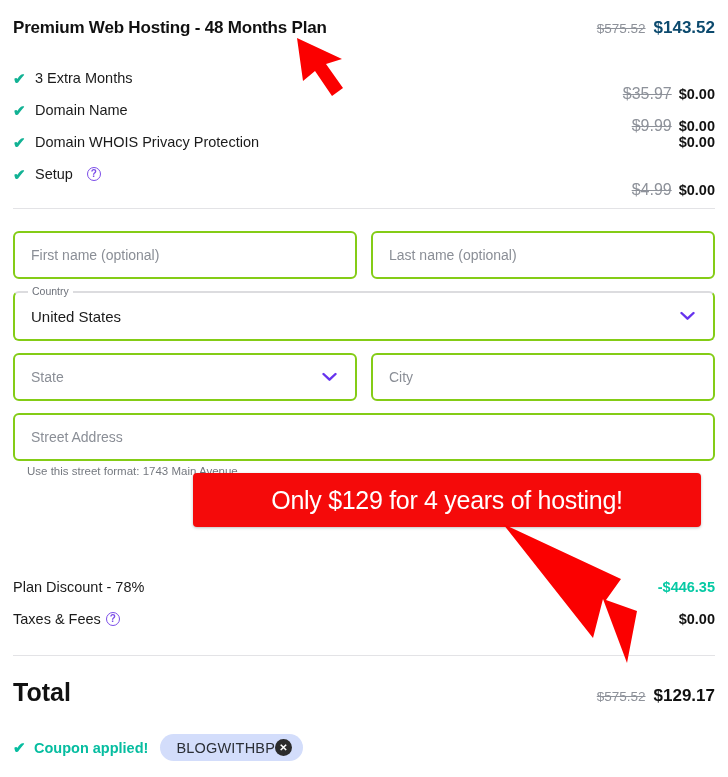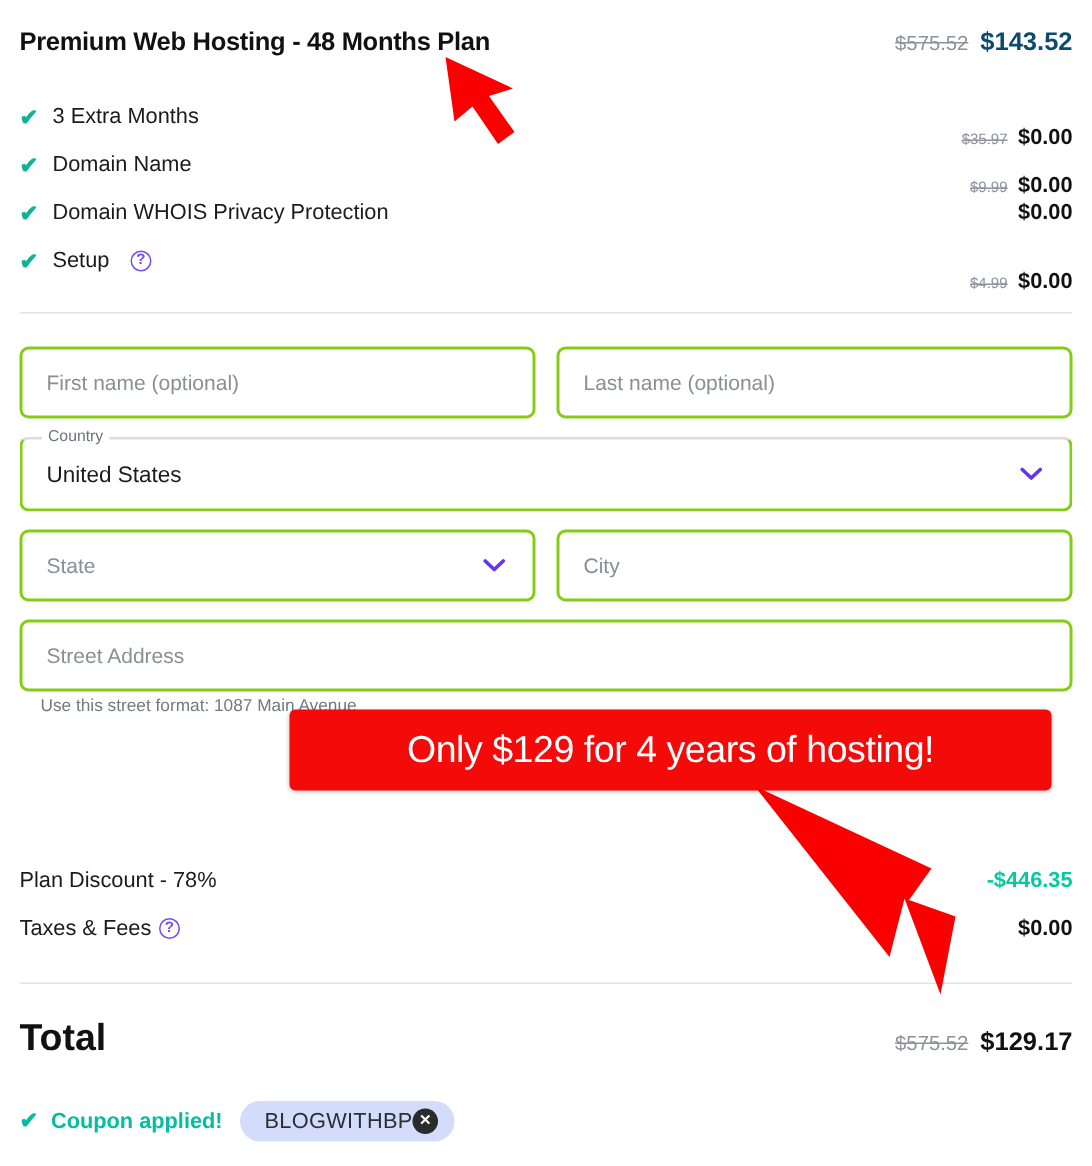--- a/index.html
+++ b/index.html
@@ -62,21 +62,21 @@
     color: #12b294;
     font-size: 15px;
     line-height: 1;
     font-weight: bold;
     width: 13px;
     display: inline-block;
   }
   .feature-label { font-size: 14.5px; color: #1b1b1b; }
   .feature-price { display: flex; align-items: baseline; gap: 7px; white-space: nowrap; }
   .feature-price .old {
-    font-size: 10px; color: #8e929a; text-decoration: line-through; margin-top: 31px;
+    font-size: 16px; color: #8e929a; text-decoration: line-through; margin-top: 31px;
   }
   .feature-price .new {
     font-size: 14.5px; font-weight: bold; color: #111111;
   }
   .help-icon {
     display: inline-flex;
     align-items: center;
     justify-content: center;
     width: 14px; height: 14px;
     border: 1.3px solid #7b4de8;
@@ -341,21 +341,21 @@
       <div class="field">
         <span class="placeholder">City</span>
       </div>
     </div>
 
     <div class="form-row" style="margin-bottom:0;">
       <div class="field">
         <span class="placeholder">Street Address</span>
       </div>
     </div>
-    <div class="helper-text">Use this street format: 1087 Main Avenue</div>
+    <div class="helper-text">Use this street format: 1743 Main Avenue</div>
 
   </div>
 
   <div class="summary">
     <div class="summary-row">
       <div class="summary-label">Plan Discount - 78%</div>
       <div class="summary-value discount">-$446.35</div>
     </div>
     <div class="summary-row">
       <div class="summary-label">

